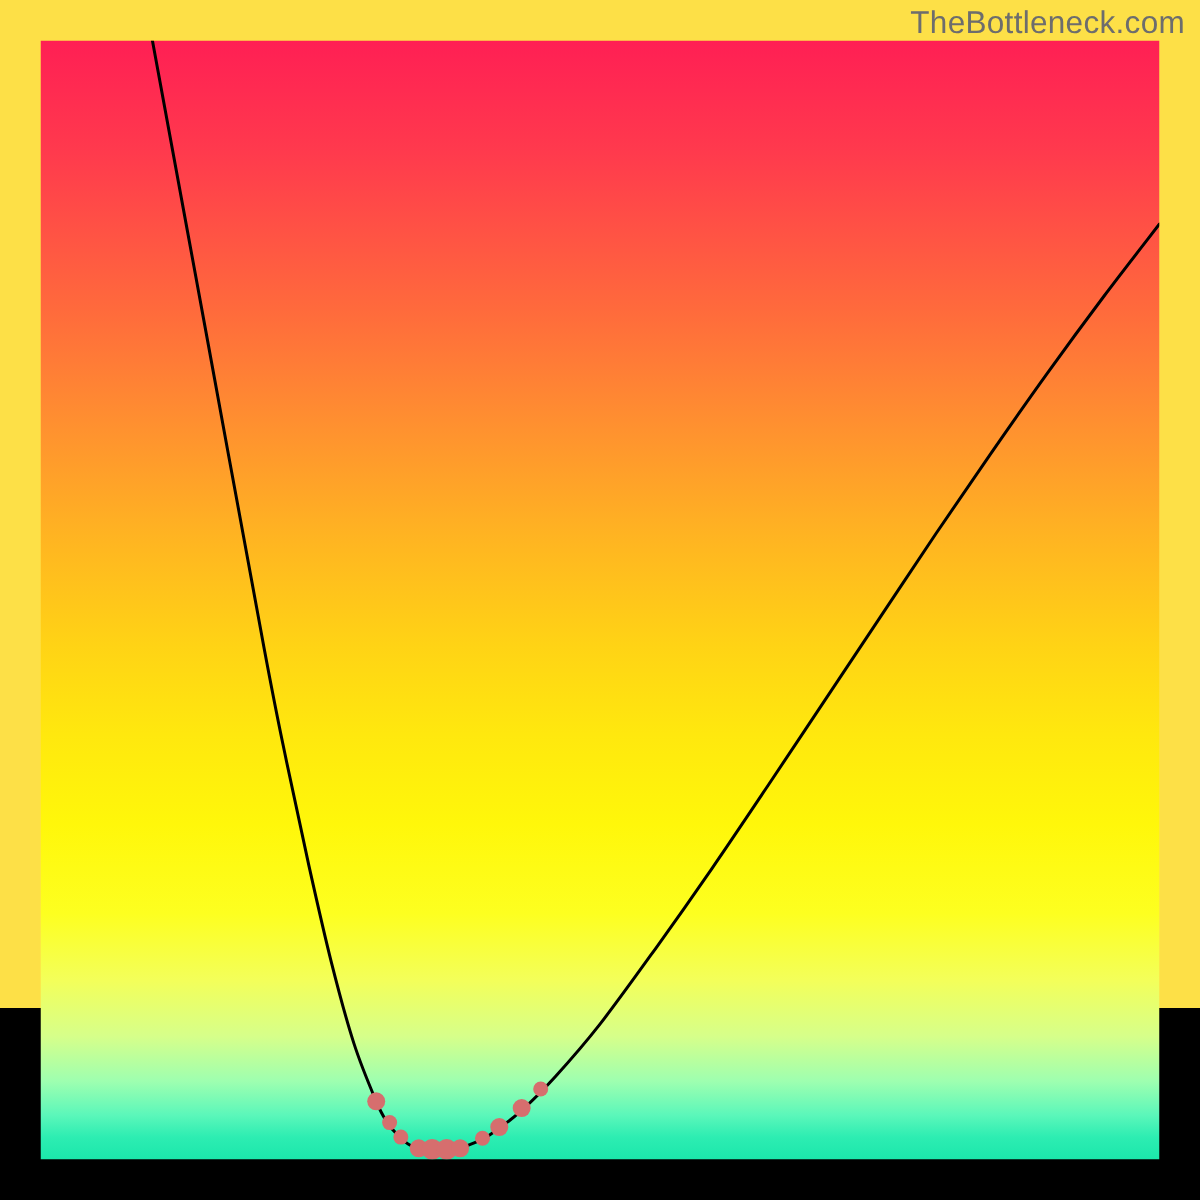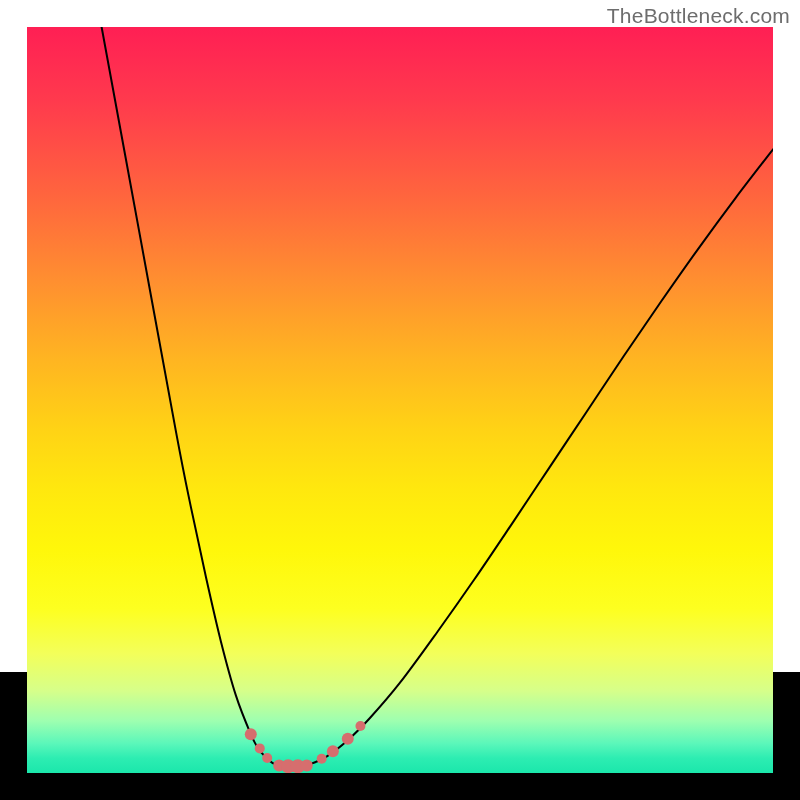--- a/index.html
+++ b/index.html
@@ -1,21 +1,21 @@
 <!DOCTYPE html>
 <html><head>
 <meta charset="utf-8">
 <style>
   * { margin: 0; padding: 0; box-sizing: border-box; }
   html, body { width: 800px; height: 800px; overflow: hidden; background: #000; }
   .stage {
     position: relative;
     width: 800px;
     height: 672px;
-    background: #ffffff;
+    background: #fde047;
   }
   .plot-area {
     position: absolute;
     left: 27px;
     top: 27px;
     width: 746px;
     height: 746px;
     overflow: hidden;
   }
   .gradient-bg {

